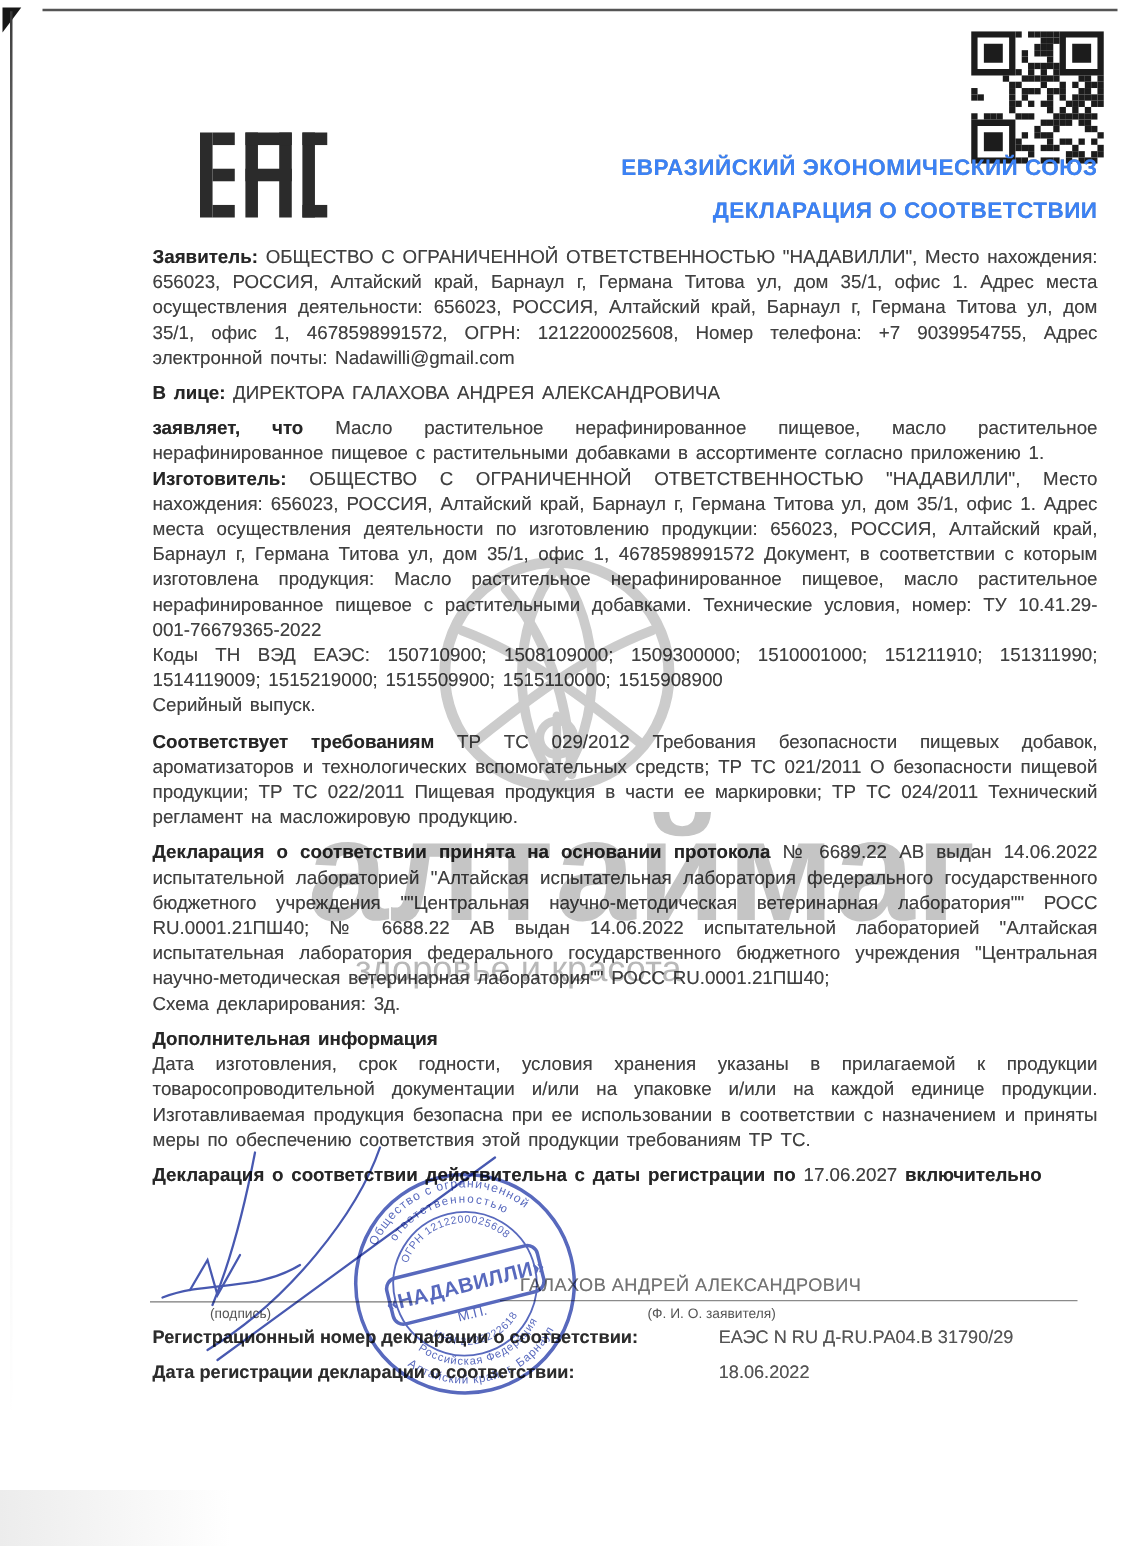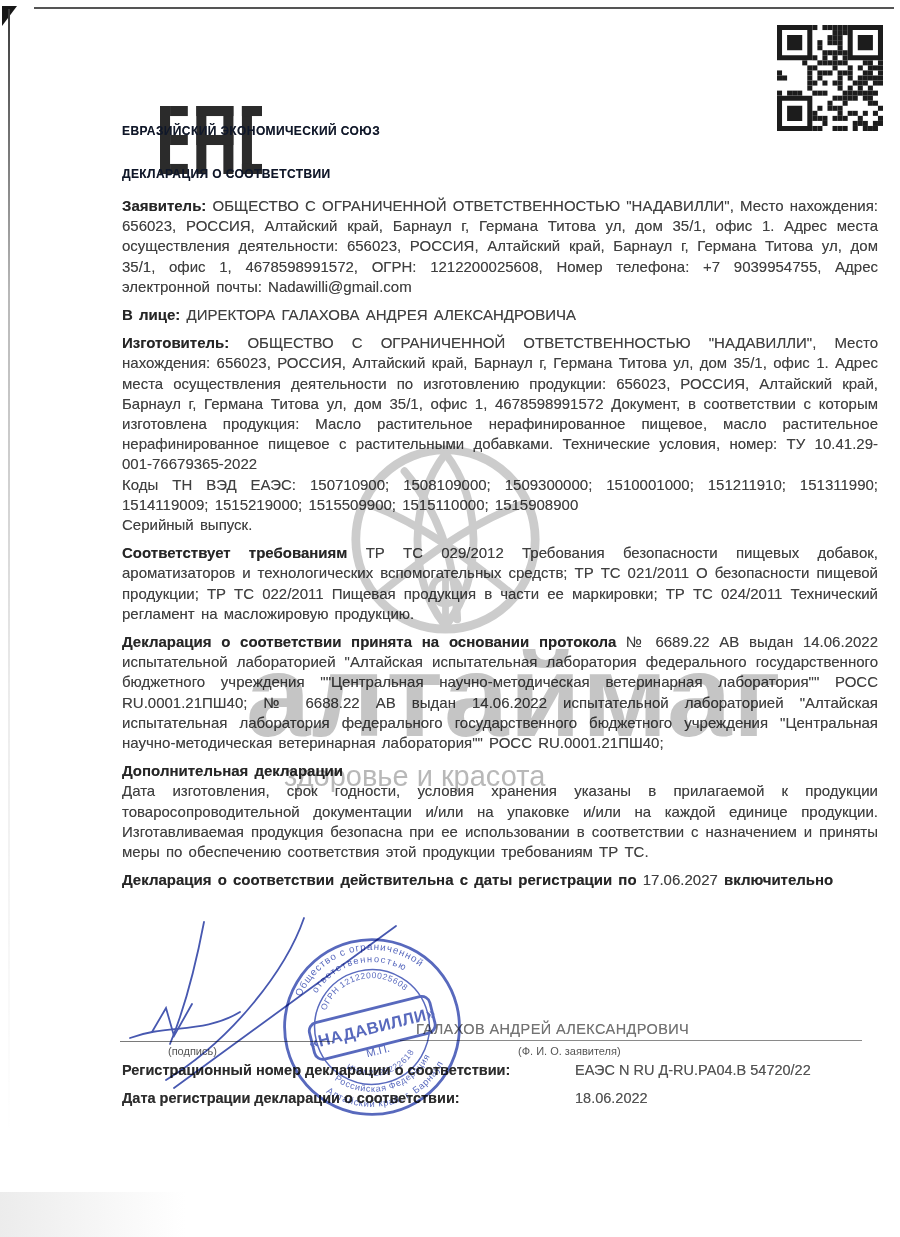--- a/index.html
+++ b/index.html
@@ -13,23 +13,23 @@
   .edge-top{left:34px;right:6px;top:7px;height:2px;background:#2a2a2a;opacity:.8;z-index:8;}
   .edge-left{left:8px;top:9px;width:2px;height:1130px;z-index:8;
     background:linear-gradient(#3a3a3a, rgba(0,0,0,.28) 25%, rgba(0,0,0,.08) 60%, rgba(0,0,0,0));}
   .shadow-bl{left:0;top:1192px;width:185px;height:45px;z-index:1;
     background:linear-gradient(to right, rgba(234,234,234,.9), rgba(255,255,255,0));}
   
   .eac{left:160px;top:100px;width:102px;height:80px;z-index:2;}
   
   .qr{left:773px;top:25px;width:114px;height:106px;z-index:2;}
   
-  .titles{left:122px;top:124px;width:756px;text-align:left;z-index:2;color:#0f172a;
-    font-weight:bold;font-size:12px;letter-spacing:.4px;text-shadow:0 0 .5px rgba(45,45,45,.55);}
-  .titles .t2{margin-top:29px;}
+  .titles{left:122px;top:124px;width:756px;text-align:right;z-index:2;color:#3b82f6;
+    font-weight:bold;font-size:18px;letter-spacing:.4px;text-shadow:0 0 .5px rgba(45,45,45,.55);}
+  .titles .t2{margin-top:13px;}
   
   .body-col{left:122px;top:196px;width:756px;z-index:2;color:#404040;font-size:15px;
     line-height:20.2px;text-align:justify;word-spacing:2px;text-shadow:0 0 .5px rgba(64,64,64,.5);}
   .body-col .para{margin:0 0 8px 0;}
   .body-col b{color:#262626;}
   .blk{display:block;}
   
   .wm-logo{left:348px;top:442px;width:195px;height:195px;z-index:3;mix-blend-mode:multiply;opacity:.55;}
   .wm-brand{left:246px;top:638px;z-index:3;font-size:116px;font-weight:bold;color:#9e9e9e;
     letter-spacing:1px;mix-blend-mode:multiply;opacity:.6;line-height:1;text-align:right;}
@@ -236,35 +236,38 @@
 <div class="abs body-col">
   <p class="para">
     <b>Заявитель:</b>
     <span>ОБЩЕСТВО С ОГРАНИЧЕННОЙ ОТВЕТСТВЕННОСТЬЮ "НАДАВИЛЛИ", Место нахождения: 656023, РОССИЯ, Алтайский край, Барнаул г, Германа Титова ул, дом 35/1, офис 1. Адрес места осуществления деятельности: 656023, РОССИЯ, Алтайский край, Барнаул г, Германа Титова ул, дом 35/1, офис 1, 4678598991572, ОГРН: 1212200025608, Номер телефона: +7 9039954755, Адрес электронной почты: Nadawilli@gmail.com</span>
   </p>
   <p class="para">
     <b>В лице:</b>
     <span>ДИРЕКТОРА ГАЛАХОВА АНДРЕЯ АЛЕКСАНДРОВИЧА</span>
   </p>
   <p class="para">
+    <span class="blk"><b>заявляет, что</b>
+    <span>Масло растительное нерафинированное пищевое, масло растительное нерафинированное пищевое с растительными добавками в ассортименте согласно приложению 1.</span></span>
     <span class="blk"><b>Изготовитель:</b>
     <span>ОБЩЕСТВО С ОГРАНИЧЕННОЙ ОТВЕТСТВЕННОСТЬЮ "НАДАВИЛЛИ", Место нахождения: 656023, РОССИЯ, Алтайский край, Барнаул г, Германа Титова ул, дом 35/1, офис 1. Адрес места осуществления деятельности по изготовлению продукции: 656023, РОССИЯ, Алтайский край, Барнаул г, Германа Титова ул, дом 35/1, офис 1, 4678598991572 Документ, в соответствии с которым изготовлена продукция: Масло растительное нерафинированное пищевое, масло растительное нерафинированное пищевое с растительными добавками. Технические условия, номер: ТУ 10.41.29-001-76679365-2022</span></span>
     <span class="blk">Коды ТН ВЭД ЕАЭС: 150710900; 1508109000; 1509300000; 1510001000; 151211910; 151311990; 1514119009; 1515219000; 1515509900; 1515110000; 1515908900</span>
     <span class="blk">Серийный выпуск.</span>
   </p>
   <p class="para">
     <b>Соответствует требованиям</b>
     <span>ТР ТС 029/2012 Требования безопасности пищевых добавок, ароматизаторов и технологических вспомогательных средств; ТР ТС 021/2011 О безопасности пищевой продукции; ТР ТС 022/2011 Пищевая продукция в части ее маркировки; ТР ТС 024/2011 Технический регламент на масложировую продукцию.</span>
   </p>
   <p class="para">
     <b>Декларация о соответствии принята на основании протокола</b>
     <span>№ 6689.22 АВ выдан 14.06.2022 испытательной лабораторией "Алтайская испытательная лаборатория федерального государственного бюджетного учреждения ""Центральная научно-методическая ветеринарная лаборатория"" РОСС RU.0001.21ПШ40; № 6688.22 АВ выдан 14.06.2022 испытательной лабораторией "Алтайская испытательная лаборатория федерального государственного бюджетного учреждения "Центральная научно-методическая ветеринарная лаборатория"" РОСС RU.0001.21ПШ40;</span>
-  </p>
-  <p class="para">
-    <b class="blk">Дополнительная декларации</b>
+    <span class="blk">Схема декларирования: 3д.</span>
+  </p>
+  <p class="para">
+    <b class="blk">Дополнительная информация</b>
     <span>Дата изготовления, срок годности, условия хранения указаны в прилагаемой к продукции товаросопроводительной документации и/или на упаковке и/или на каждой единице продукции. Изготавливаемая продукция безопасна при ее использовании в соответствии с назначением и приняты меры по обеспечению соответствия этой продукции требованиям ТР ТС.</span>
   </p>
   <p class="para">
     <b>Декларация о соответствии действительна с даты регистрации по</b>
     <span>17.06.2027</span>
     <b>включительно</b>
   </p>
 </div>
 
 <div class="abs wm-logo">
@@ -285,21 +288,21 @@
 <div class="abs wm-tagline">здоровье и красота</div>
 
 <div class="abs rule1"></div>
 <div class="abs lbl-podpis">(подпись)</div>
 <div class="abs fio-name">ГАЛАХОВ АНДРЕЙ АЛЕКСАНДРОВИЧ</div>
 <div class="abs rule2"></div>
 <div class="abs lbl-fio">(Ф. И. О. заявителя)</div>
 
 <div class="abs reg-row row1">
   <span>Регистрационный номер декларации о соответствии:</span>
-  <span class="val">ЕАЭС N RU Д-RU.РА04.В 54720/22</span>
+  <span class="val">ЕАЭС N RU Д-RU.РА04.В 31790/29</span>
 </div>
 <div class="abs reg-row row2">
   <span>Дата регистрации декларации о соответствии:</span>
   <span class="val">18.06.2022</span>
 </div>
 
 <div class="abs stamp">
   <svg width="188" height="188" viewBox="0 0 200 200" xmlns="http://www.w3.org/2000/svg">
     <defs>
       <path id="arcT1" d="M 18 100 A 82 82 0 0 1 182 100"></path>

